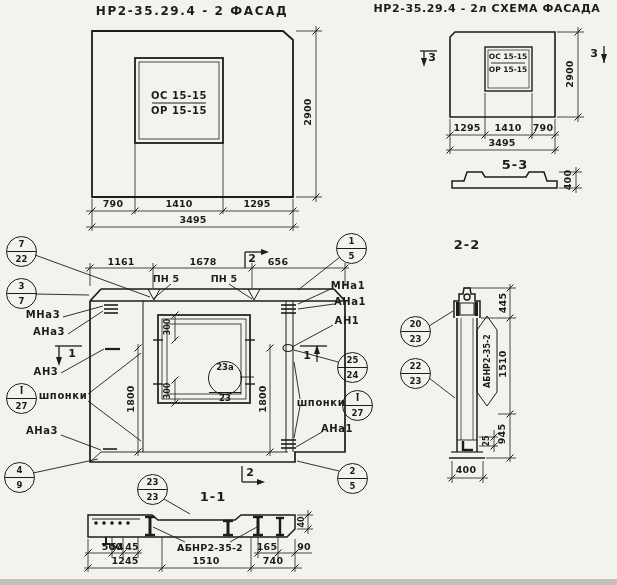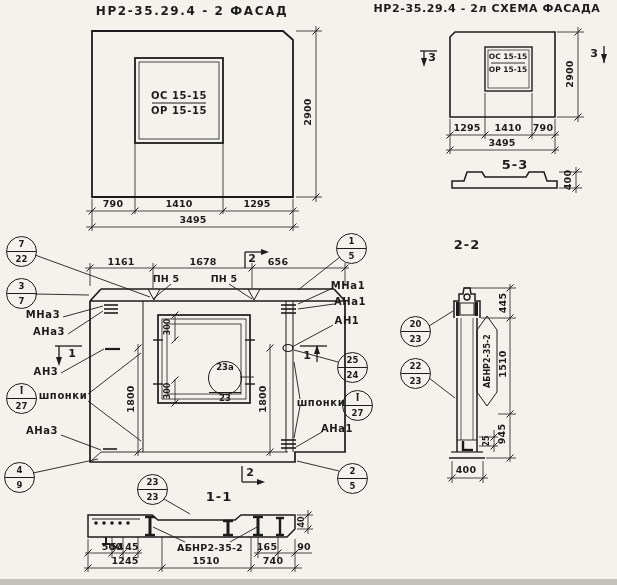--- a/index.html
+++ b/index.html
@@ -397,21 +397,21 @@
     <span>22</span>
       <span class="b">23</span>
     </div>
   <div class="t dim8 rot t" style="left:488px;top:361px">АБНР2-35-2</div>
   <div class="t dim rot" style="left:503px;top:303px">445</div>
   <div class="t dim rot" style="left:503px;top:364px">1510</div>
   <div class="t dim rot" style="left:502px;top:434px">945</div>
   <div class="t dim8 rot t" style="left:487px;top:441px">25</div>
   <div class="t dim" style="left:466px;top:470px">400</div>
 
-  <div class="t stitle" style="left:219px;top:496px">1-1</div>
+  <div class="t stitle" style="left:213px;top:496px">1-1</div>
   <div class="co c29" style="left:137px;top:474px">
     <span>23</span>
       <span class="b">23</span>
     </div>
   <div class="t dim" style="left:210px;top:548px">АБНР2-35-2</div>
   <div class="t dim" style="left:112px;top:547px">500</div>
   <div class="t dim" style="left:117px;top:547px">54</div>
   <div class="t dim" style="left:132px;top:547px">45</div>
   <div class="t dim" style="left:267px;top:547px">165</div>
   <div class="t dim" style="left:304px;top:547px">90</div>

